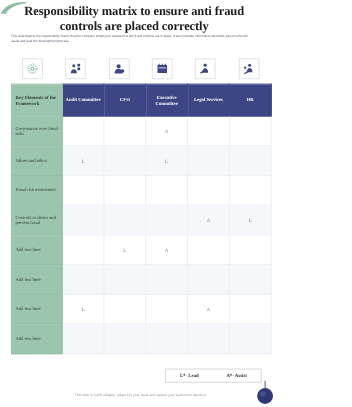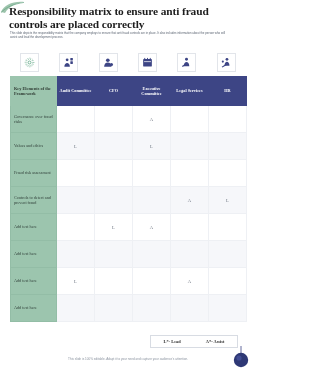--- a/index.html
+++ b/index.html
@@ -23,20 +23,21 @@
 
   
   .title{
     position:absolute;left:9px;top:5px;width:226px;
     font-family:"Liberation Serif", serif;
     font-weight:bold;
     font-size:11.4px;
     line-height:13.2px;
     color:#1d1d1d;
     letter-spacing:-0.1px;
+    text-align:center;
   }
   .subtitle{
     position:absolute;left:10px;top:31px;width:222px;
     font-family:"Liberation Sans", sans-serif;
     font-size:2.9px;
     line-height:4.2px;
     color:#5b6472;
     text-align:left;
   }
 

